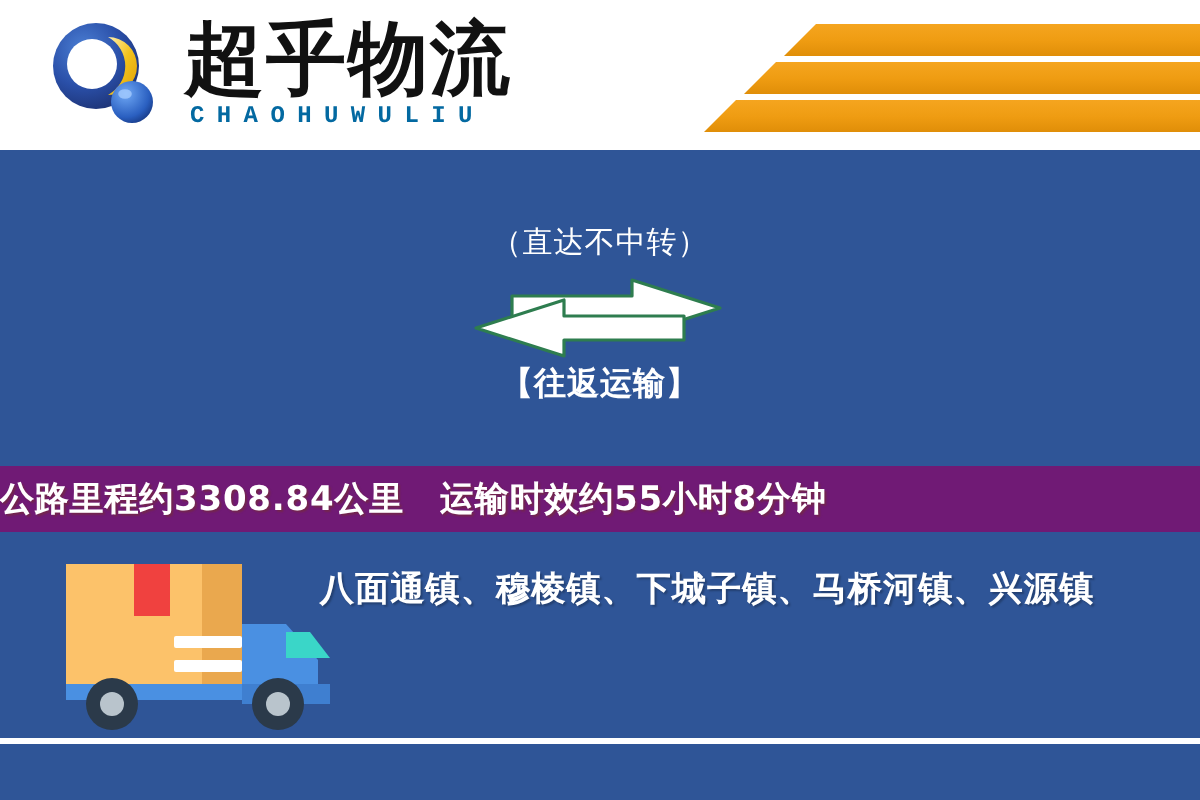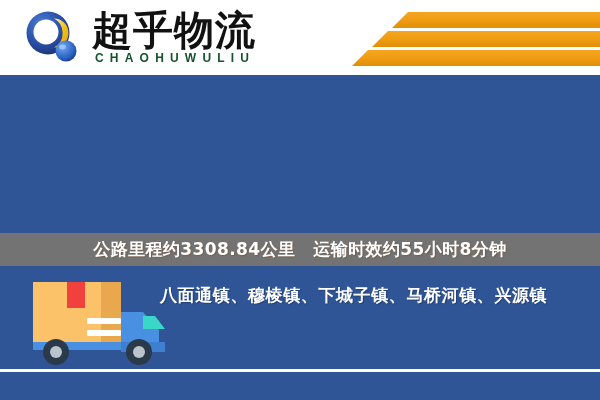--- a/index.html
+++ b/index.html
@@ -19,22 +19,22 @@
     position:absolute; left:24px; top:11px; width:56px; height:54px;
   }
   .brand-cn {
     position:absolute; left:92px; top:8px;
     font-family:"DejaVu Sans","Liberation Sans",sans-serif;
     font-size:40px; font-weight:bold; color:#111111;
     letter-spacing:1px; line-height:44px; white-space:nowrap;
   }
   .brand-en {
     position:absolute; left:95px; top:51px;
-    font-family:Liberation Sans, sans-serif;
-    font-size:12px; font-weight:bold; color:#14532d;
+    font-family:Liberation Mono, monospace;
+    font-size:12px; font-weight:bold; color:#0369a1;
     letter-spacing:6.2px; white-space:nowrap;
   }
   .stripes { position:absolute; left:330px; top:6px; width:270px; height:62px; }
 
   
   .main {
     position:absolute; left:0; top:76px; width:600px; height:156px;
     background:#2f5597;
   }
   .city {
@@ -53,21 +53,21 @@
     font-family:"DejaVu Sans","Liberation Sans",sans-serif;
     color:#ffffff; white-space:nowrap;
   }
   .mid-top { top:6px; font-size:15px; letter-spacing:0.5px; }
   .mid-bottom { top:76px; font-size:16px; font-weight:bold; letter-spacing:0.5px; }
   .arrows { position:absolute; left:2px; top:30px; width:160px; height:44px; }
 
   
   .infobar {
     position:absolute; left:0; top:233px; width:600px; height:33px;
-    background:#737373; display:flex; align-items:center; justify-content:center;
+    background:#701a75; display:flex; align-items:center; 
   }
   .infobar-inner {
     font-family:"DejaVu Sans","Liberation Sans",sans-serif;
     font-size:17px; font-weight:bold; color:#ffffff;
     letter-spacing:0.4px; white-space:nowrap;
     text-shadow:1px 1px 1px rgba(120,60,0,0.35);
   }
   .infobar-gap { display:inline-block; width:18px; }
 
   
@@ -132,20 +132,34 @@
         </defs>
         <polygon points="78,6 270,6 270,22 62,22" fill="url(#st)"></polygon>
         <polygon points="58,25 270,25 270,41 42,41" fill="url(#st)"></polygon>
         <polygon points="38,44 270,44 270,60 22,60" fill="url(#st)"></polygon>
       </svg>
     </div>
   </div>
 
   <div class="main">
 
+    <div class="mid">
+      <div class="mid-top">（直达不中转）</div>
+
+      <div class="arrows">
+        <svg width="160" height="44" viewBox="0 0 160 44">
+          <g stroke="#2e7d4f" stroke-width="1.6" stroke-linejoin="round">
+            <polygon points="96,4 140,18 96,32 96,24 36,24 36,12 96,12" fill="#ffffff"></polygon>
+            <polygon points="62,14 62,22 122,22 122,34 62,34 62,42 18,28" fill="#ffffff"></polygon>
+          </g>
+        </svg>
+      </div>
+
+      <div class="mid-bottom">【往返运输】</div>
+    </div>
 
   </div>
 
   <div class="infobar">
     <div class="infobar-inner">
       <span>公路里程约3308.84公里</span><span class="infobar-gap"></span><span>运输时效约55小时8分钟</span>
     </div>
   </div>
 
   <div class="bottom">

